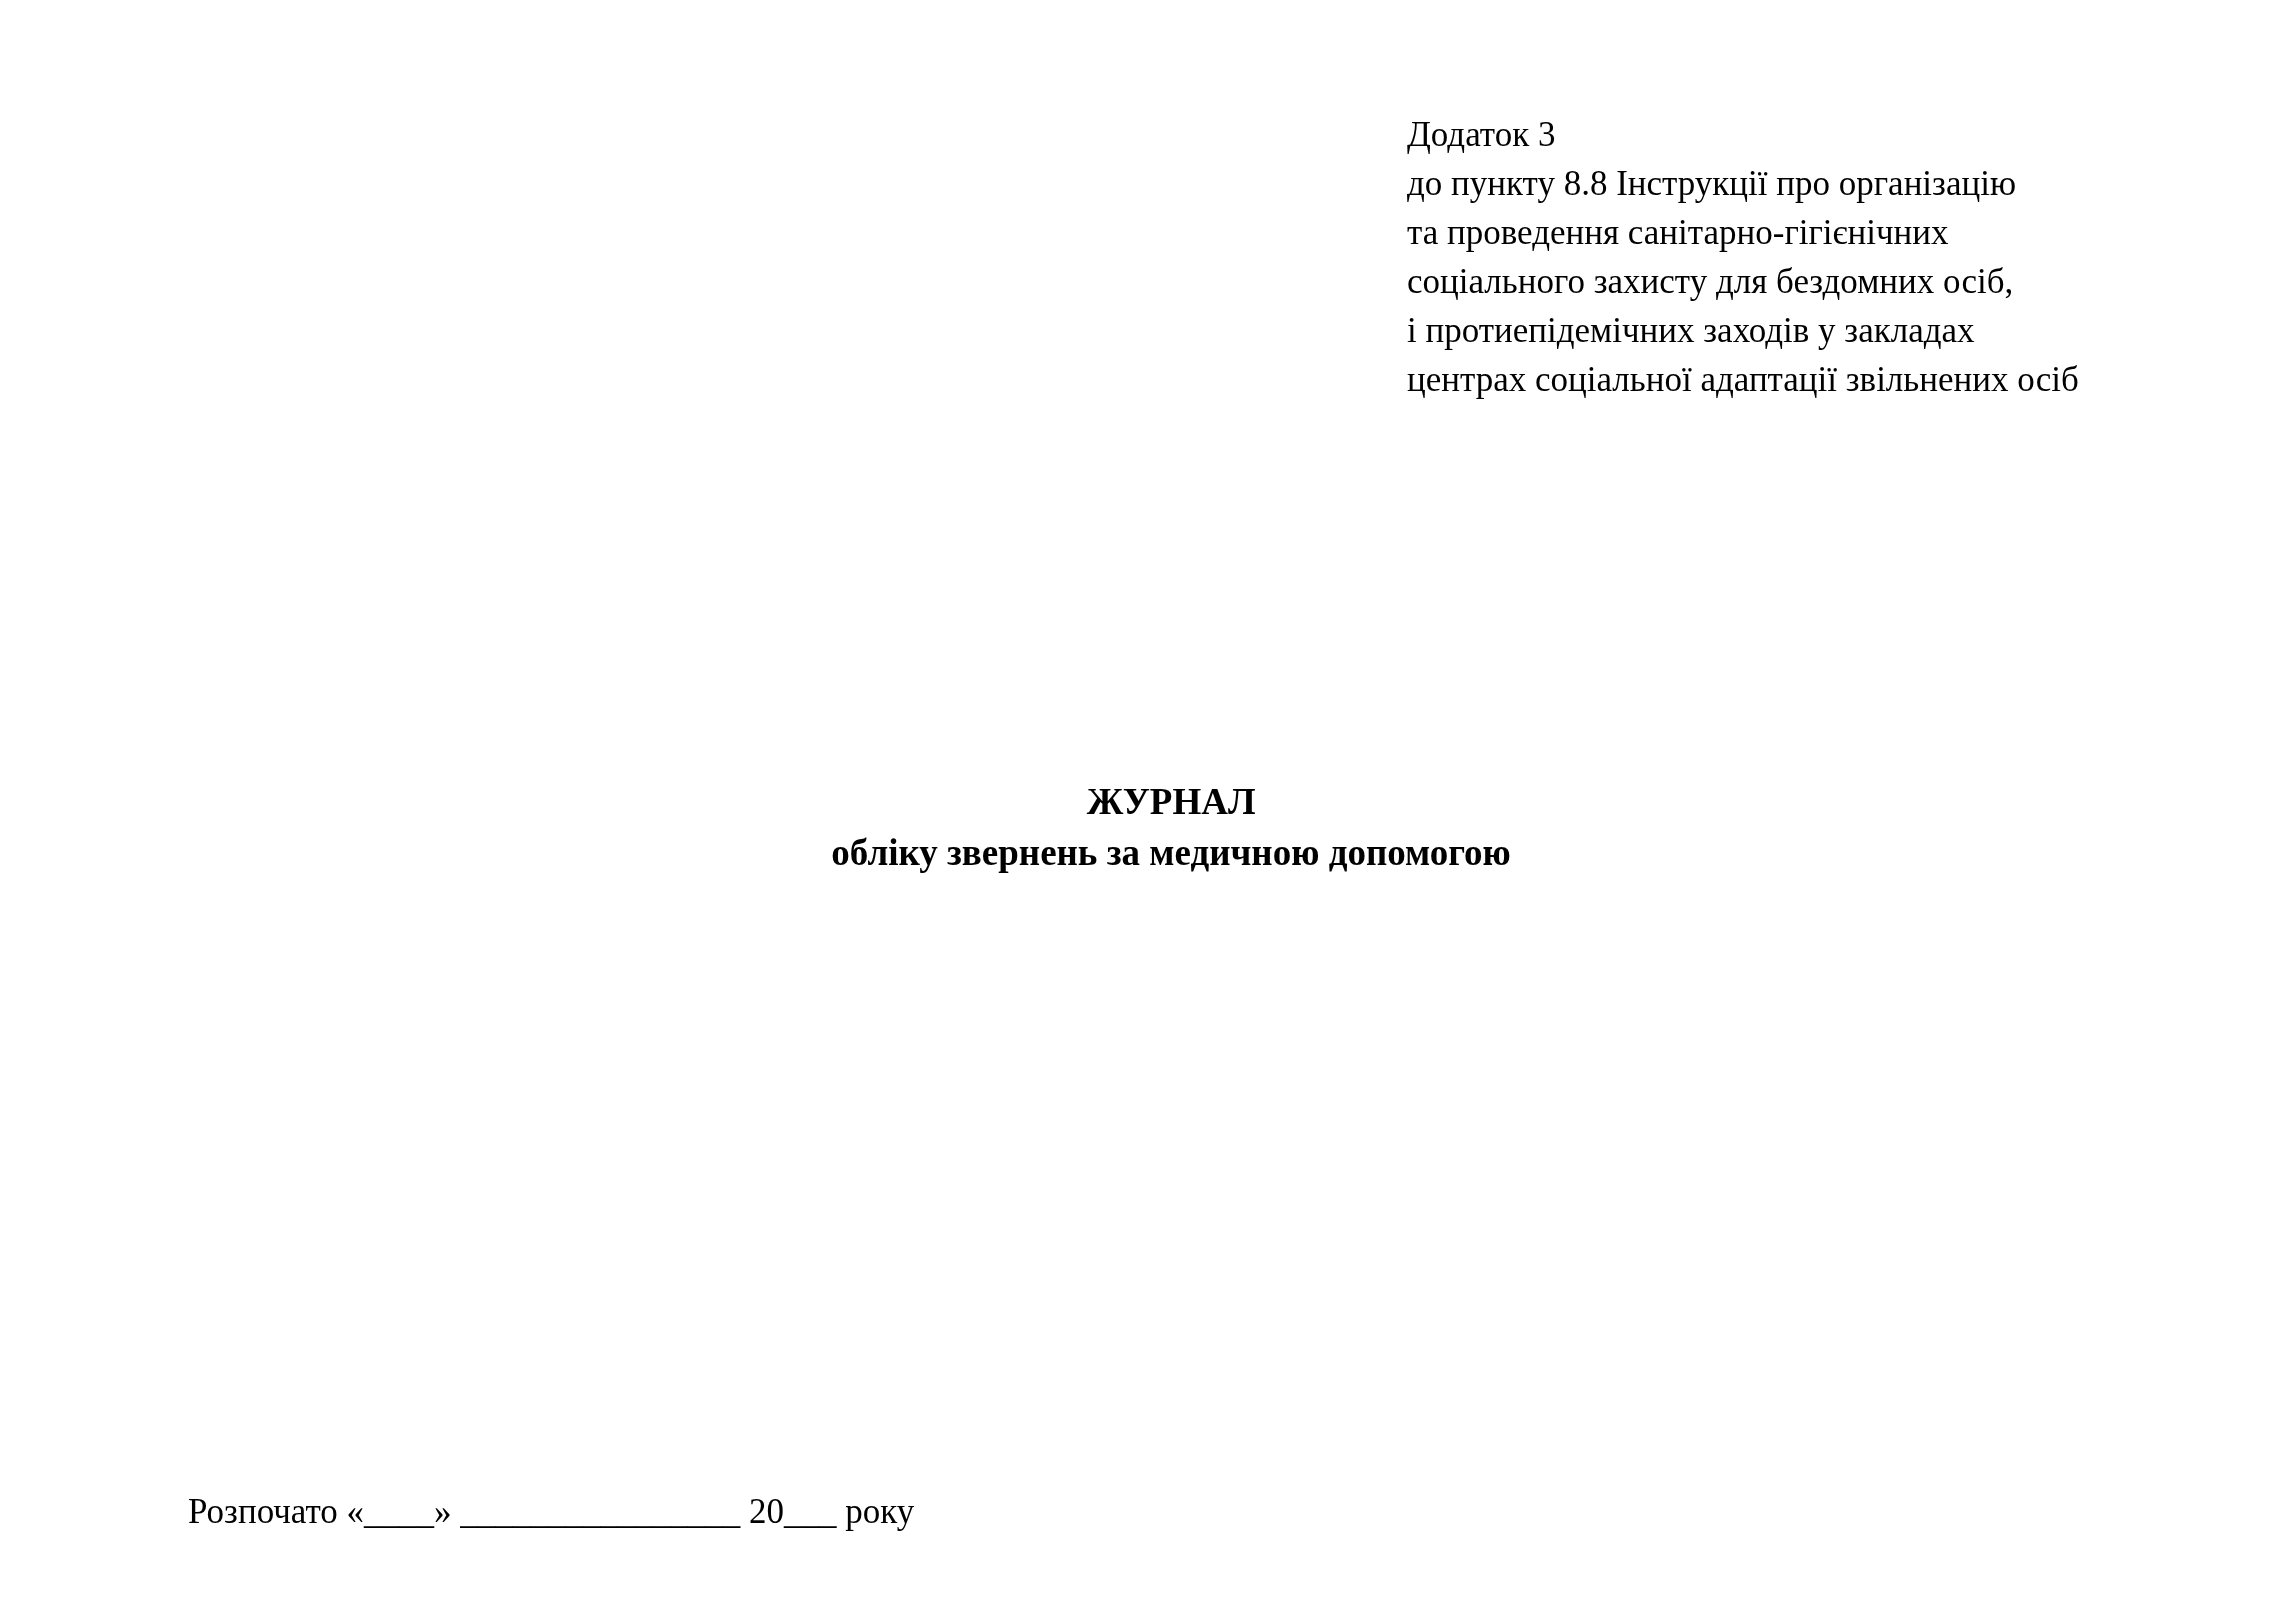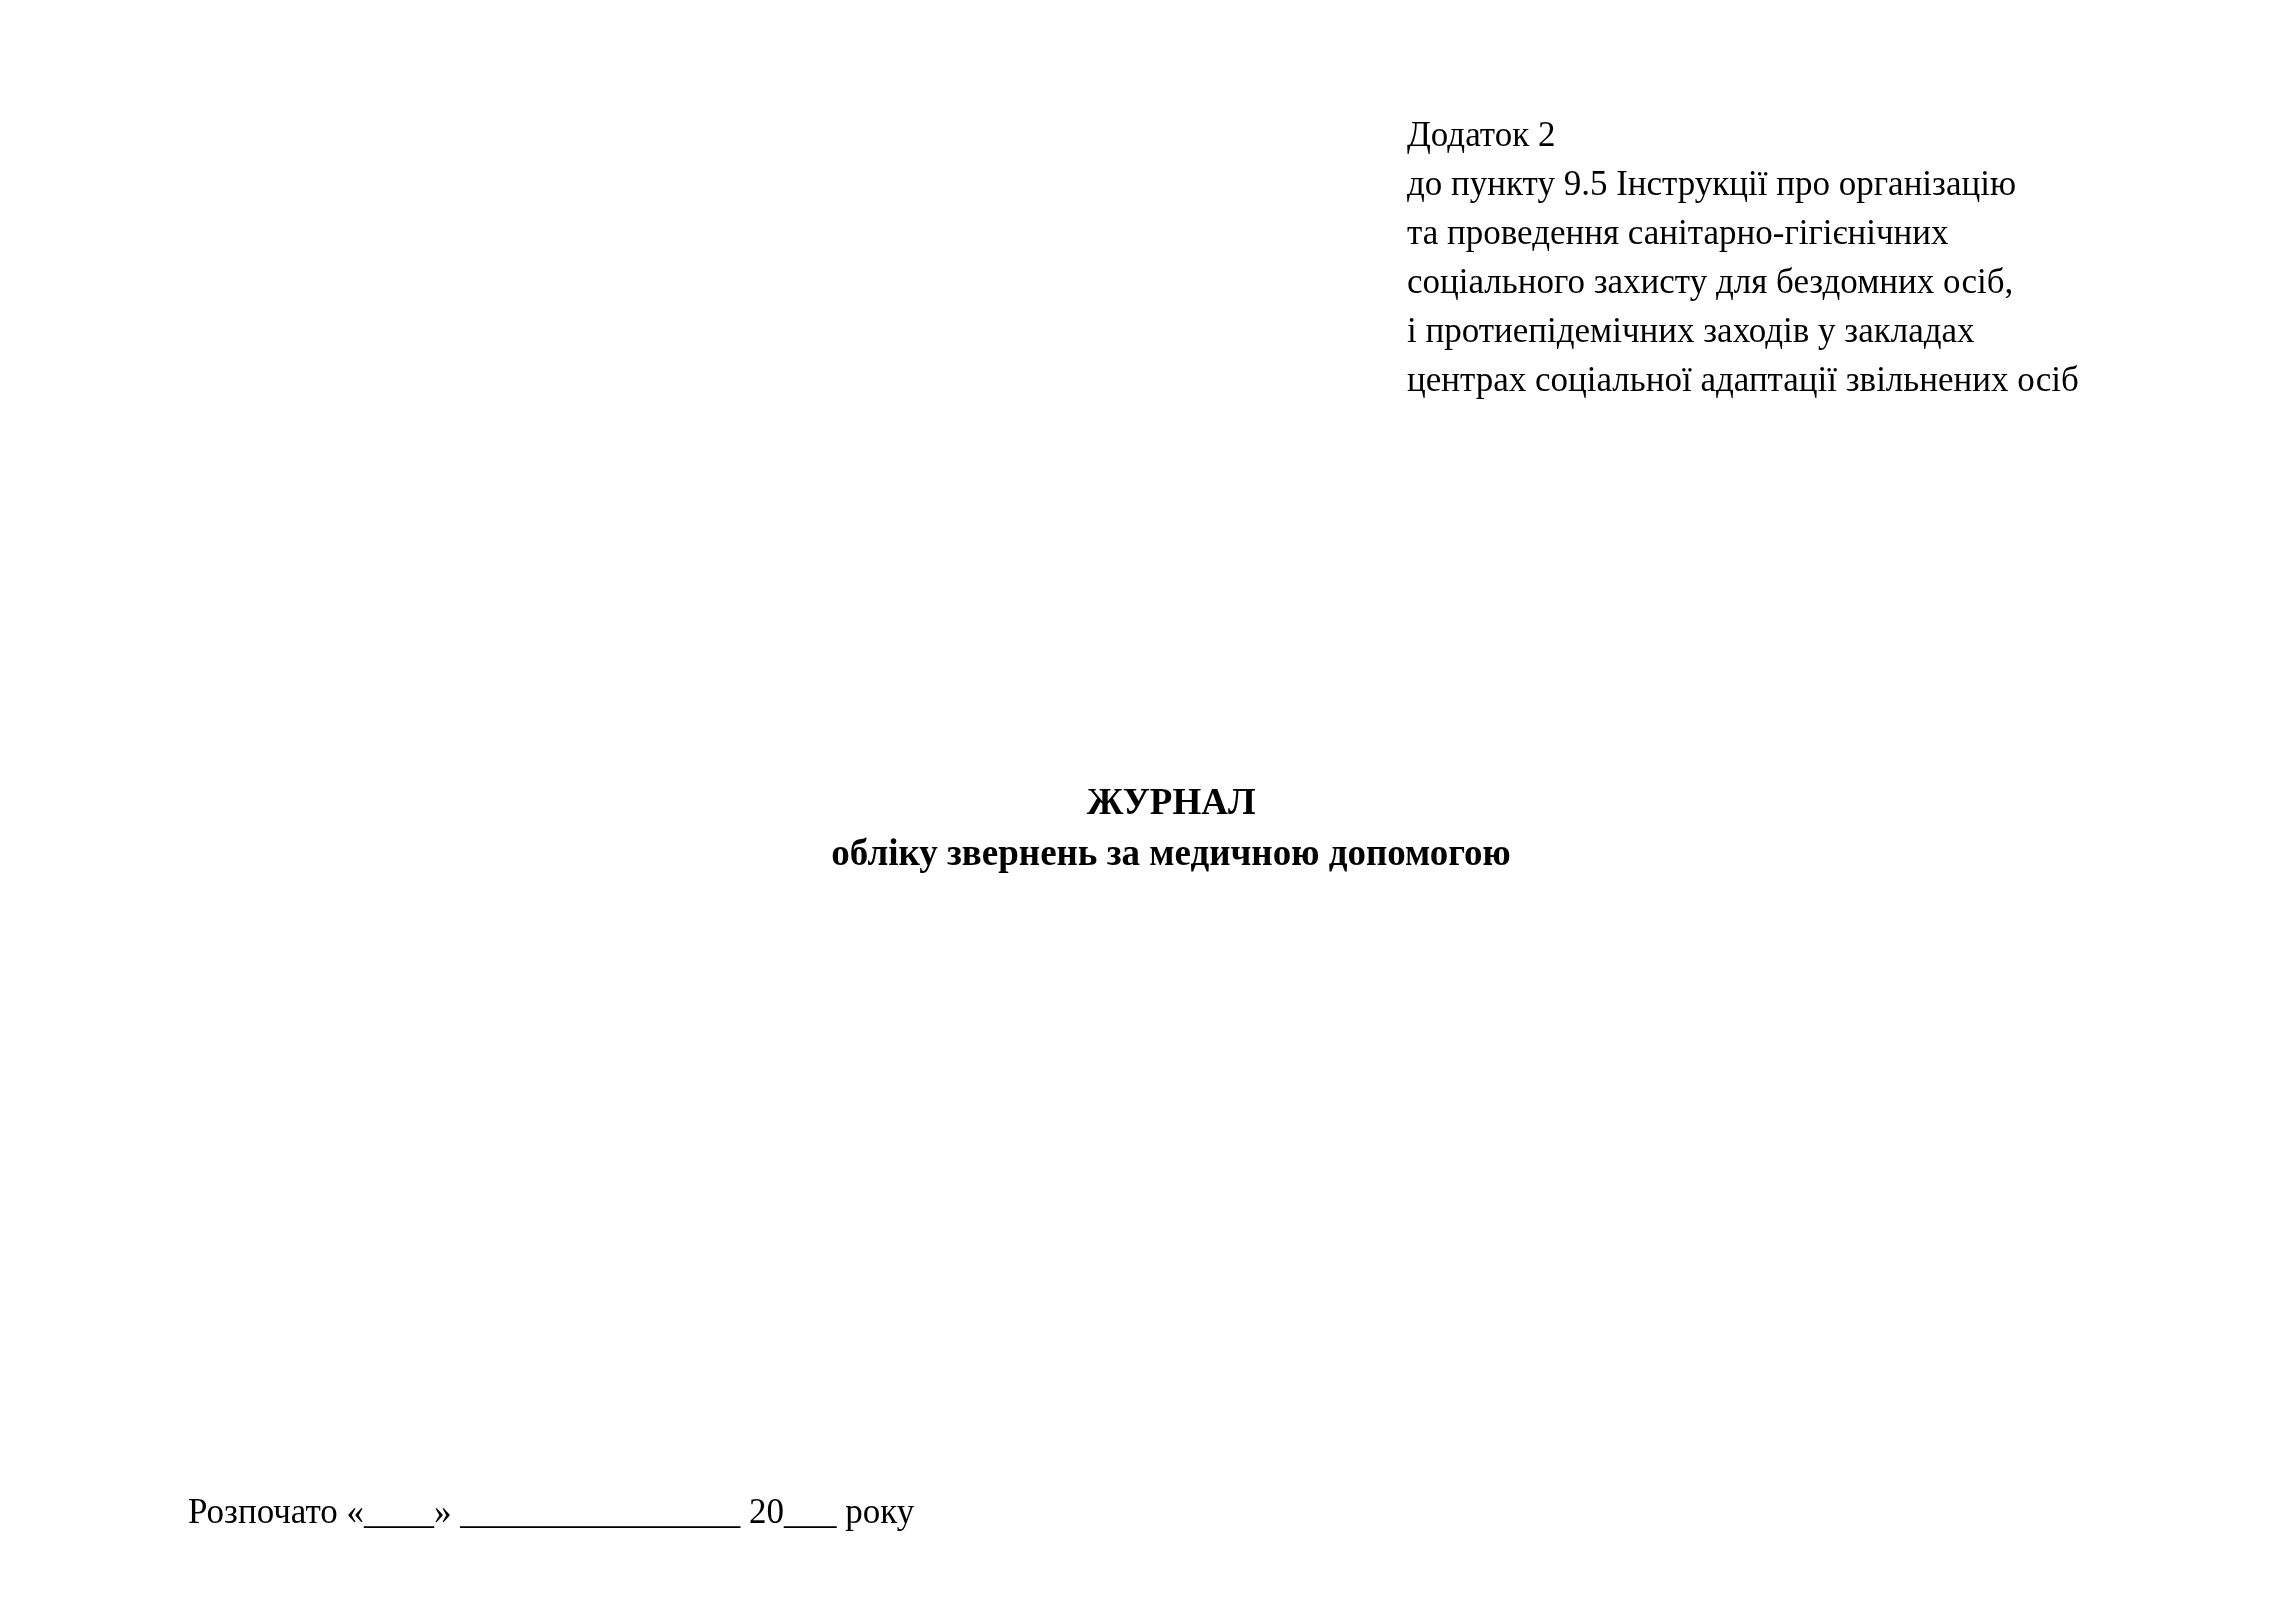--- a/index.html
+++ b/index.html
@@ -54,22 +54,22 @@
       line-height: 41px;
       white-space: nowrap;
     }
   </style>
 </head>
 <body>
 
 <div class="page">
 
   <div class="annex-block">
-    <div>Додаток 2</div>
-    <div>до пункту 9.5 Інструкції про організацію</div>
+    <div>Додаток 3</div>
+    <div>до пункту 8.8 Інструкції про організацію</div>
     <div>та проведення санітарно-гігієнічних</div>
     <div>соціального захисту для бездомних осіб,</div>
     <div>і протиепідемічних заходів у закладах</div>
     <div>центрах соціальної адаптації звільнених осіб</div>
   </div>
 
   <div class="title-block">
     <div>ЖУРНАЛ</div>
     <div>обліку звернень за медичною допомогою</div>
   </div>

